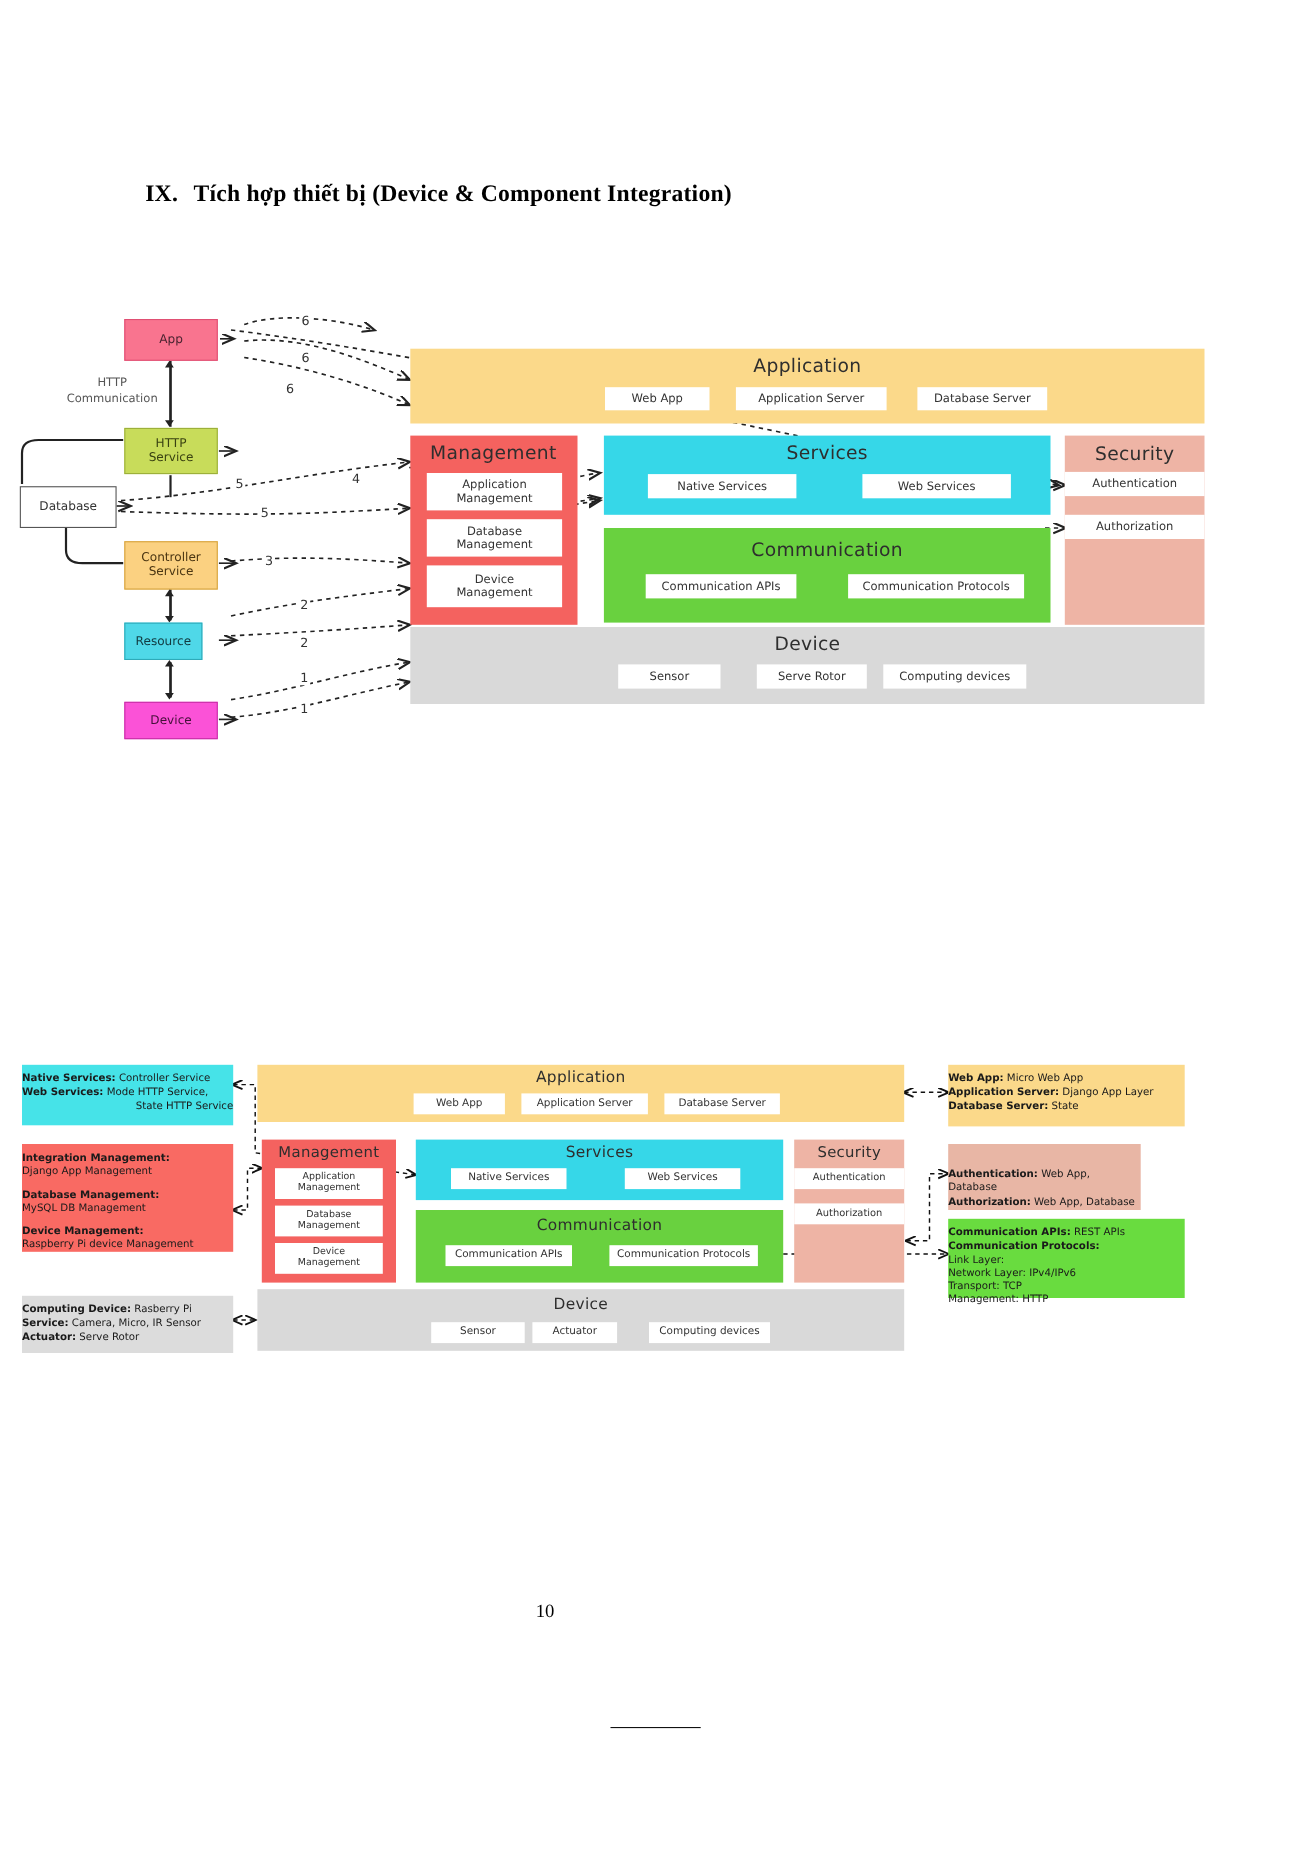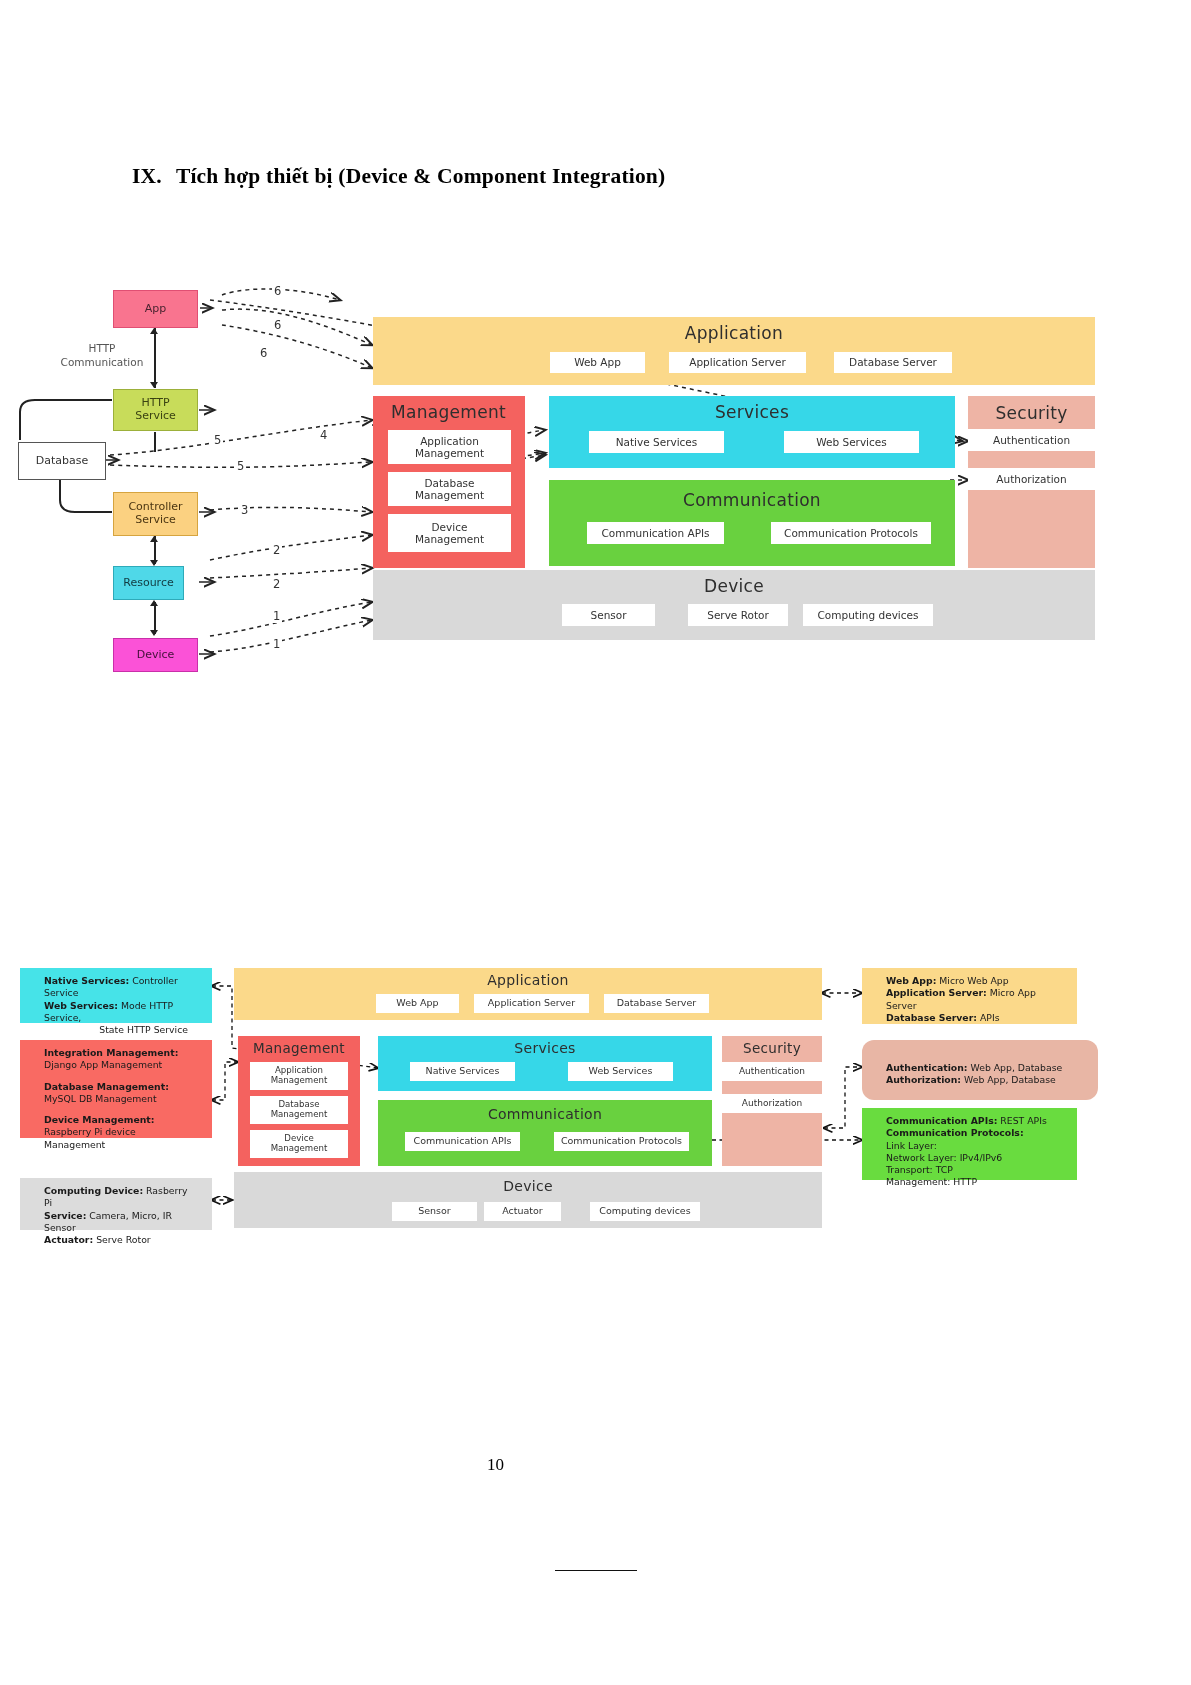--- a/index.html
+++ b/index.html
@@ -48,21 +48,21 @@
                      border-right:4.5px solid transparent; }
   .head-d { border-top:6px solid #222; }
   .head-u { border-bottom:6px solid #222; }
 
   .dashnum { position:absolute; font-size:11.5px; color:#333;
              background:#fff; padding:0 2px; }
 
   
   .d2 { left:0; top:940px; width:1191px; height:330px; }
   .note { position:absolute; box-sizing:border-box; font-size:9.3px;
-          line-height:1.32; color:#1a1a1a; padding:7px 24px; }
+          line-height:1.32; color:#1a1a1a; padding:7px 0; }
   .note b { font-weight:bold; }
 
   svg.ov { position:absolute; left:0; top:0; pointer-events:none; }
 
   
   .pageno { position:absolute; left:0; top:1455px; width:991px;
             text-align:center; font-family:"Liberation Serif", serif;
             font-size:17px; color:#000; }
   .footline { position:absolute; left:555px; top:1570px; width:82px;
               height:1px; background:#111; }
@@ -311,25 +311,25 @@
 
     <div class="box" style="left:234px; top:232px; width:588px; height:56px; background:#d9d9d9; display:block;">
       <div class="band-title" style="top:6px; font-size:14px;">Device</div>
       <div class="chip" style="left:158px; top:30px; width:85px; height:19px; font-size:9.5px;">Sensor</div>
       <div class="chip" style="left:250px; top:30px; width:77px; height:19px; font-size:9.5px;">Actuator</div>
       <div class="chip" style="left:356px; top:30px; width:110px; height:19px; font-size:9.5px;">Computing devices</div>
     </div>
 
     <div class="note" style="left:862px; top:28px; width:215px; height:56px; background:#fbd98a;">
       <div><b>Web App:</b><span> Micro Web App</span></div>
-      <div><b>Application Server:</b><span> Micro App Server</span></div>
-      <div><b>Database Server:</b><span> APIs</span></div>
-    </div>
-
-    <div class="note" style="left:862px; top:100px; width:236px; height:60px; background:#e8b6a5; padding-top:22px;border-radius:12px;">
+      <div><b>Application Server:</b><span> Django App Layer</span></div>
+      <div><b>Database Server:</b><span> State</span></div>
+    </div>
+
+    <div class="note" style="left:862px; top:100px; width:175px; height:60px; background:#e8b6a5; padding-top:22px;">
       <div><b>Authentication:</b><span> Web App, Database</span></div>
       <div><b>Authorization:</b><span> Web App, Database</span></div>
     </div>
 
     <div class="note" style="left:862px; top:168px; width:215px; height:72px; background:#69dc3f;">
       <div><b>Communication APIs:</b><span> REST APIs</span></div>
       <div><b>Communication Protocols:</b></div>
       <div><span>Link Layer:</span></div>
       <div><span>Network Layer:</span><span> IPv4/IPv6</span></div>
       <div><span>Transport:</span><span> TCP</span></div>

